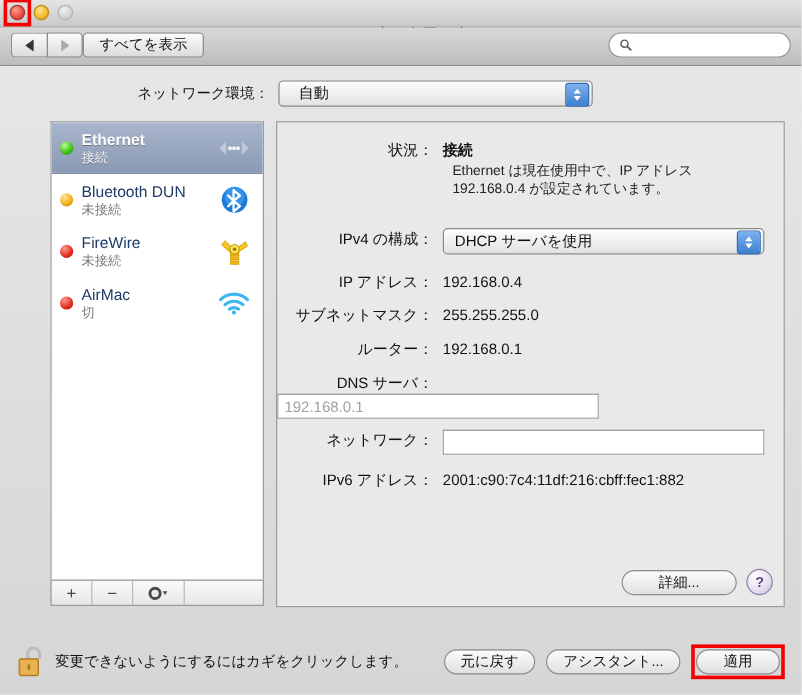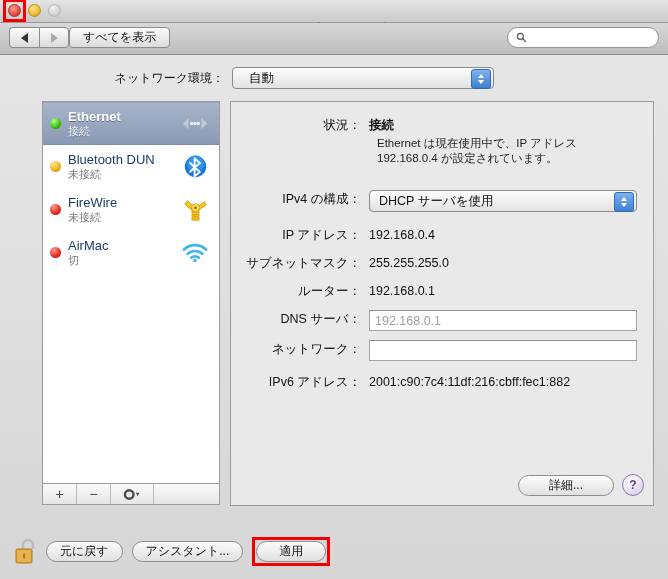--- a/index.html
+++ b/index.html
@@ -283,21 +283,21 @@
       <div class="frow">
         <div class="flabel">サブネットマスク：</div>
         <div class="fvalue">255.255.255.0</div>
       </div>
 
       <div class="frow">
         <div class="flabel">ルーター：</div>
         <div class="fvalue">192.168.0.1</div>
       </div>
 
-      <div class="frow" style="">
+      <div class="frow" style="flex-direction:column;">
         <div class="flabel">DNS サーバ：</div>
         <input class="textfield placeholderish" value="" placeholder="192.168.0.1" style="">
       </div>
 
       <div class="frow" style="margin-top:9px;">
         <div class="flabel">ネットワーク：</div>
         <input class="textfield" value="" style="">
       </div>
 
       <div class="frow" style="margin-top:12px;">
@@ -315,20 +315,21 @@
 
   <div class="footer">
     <span class="lockicon">
       <svg viewBox="0 0 26 30" width="26" height="30">
         <path d="M9 13 L9 8 A5 5 0 0 1 19 8 L19 12" fill="none" stroke="#b8bcc2" stroke-width="2.6"></path>
         <rect x="2" y="12" width="16" height="14" rx="1.5" fill="#e0a43e" stroke="#a97b1e" stroke-width="1"></rect>
         <rect x="3.2" y="13.2" width="13.6" height="11.6" fill="#edb758" opacity=".7"></rect>
         <rect x="9" y="16.5" width="2.2" height="5" rx="1" fill="#a97b1e"></rect>
       </svg>
     </span>
+    <span class="locktext">変更できないようにするにはカギをクリックします。</span>
     <span class="footbtns">
       <span class="capsule" style="padding:0 13px;">元に戻す</span>
       <span class="capsule" style="padding:0 13px;">アシスタント...</span>
       <span class="applywrap">
         <span class="apply-highlight"></span>
         <span class="capsule" style="padding:0 22px;position:relative;">適用</span>
       </span>
     </span>
   </div>
 

